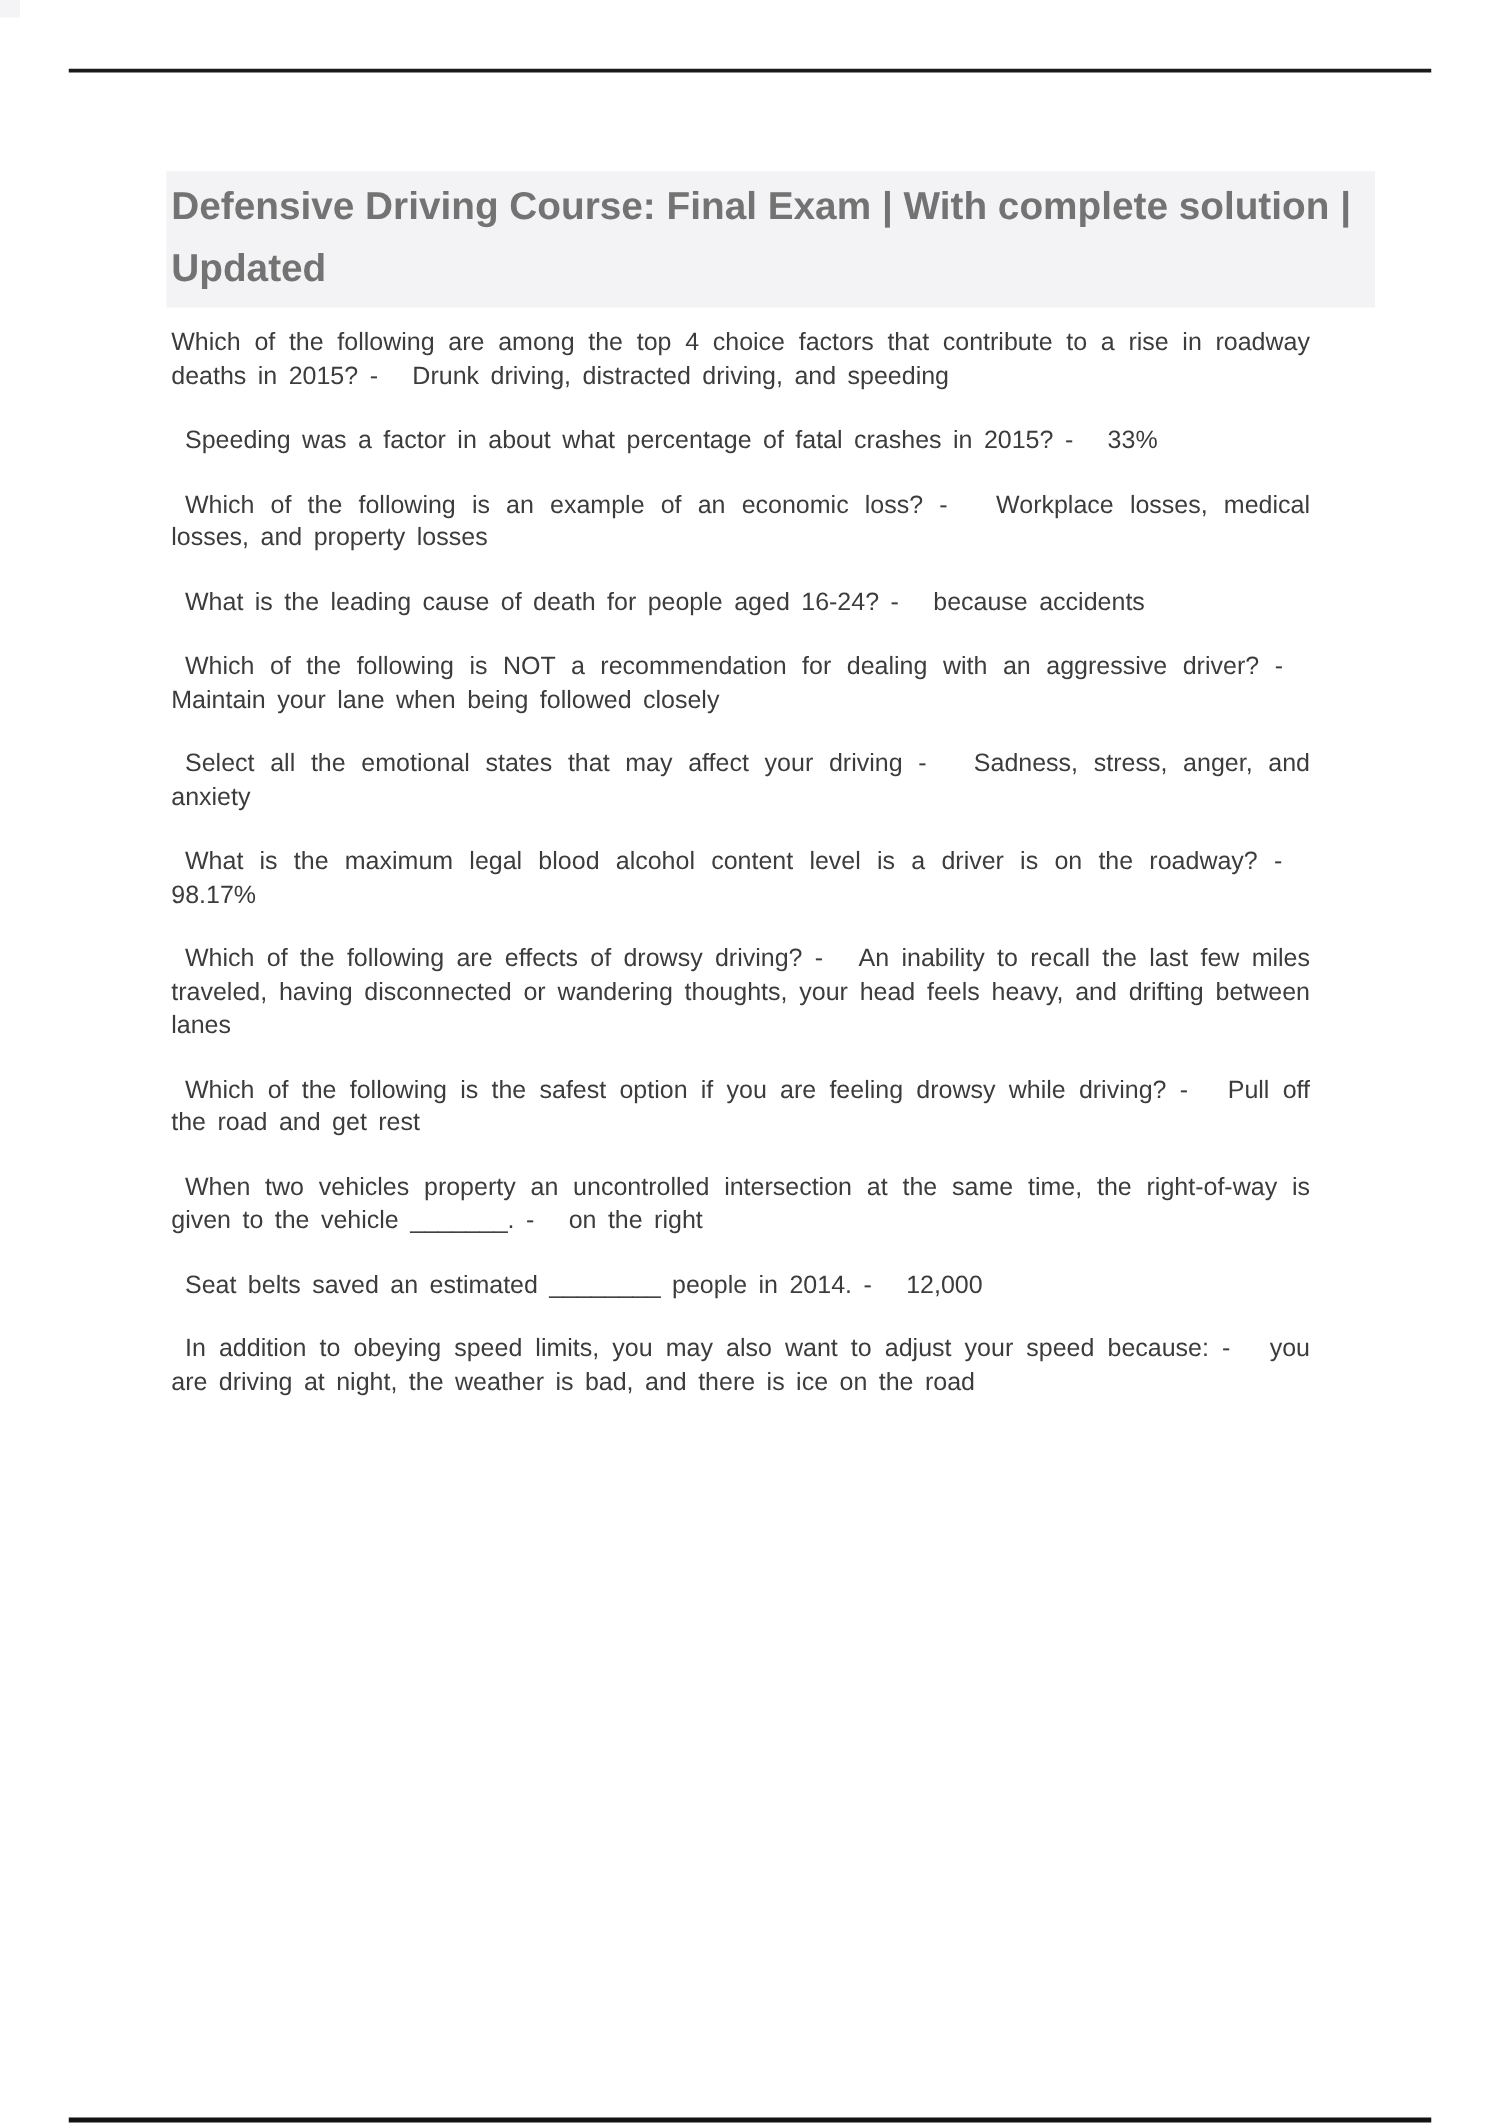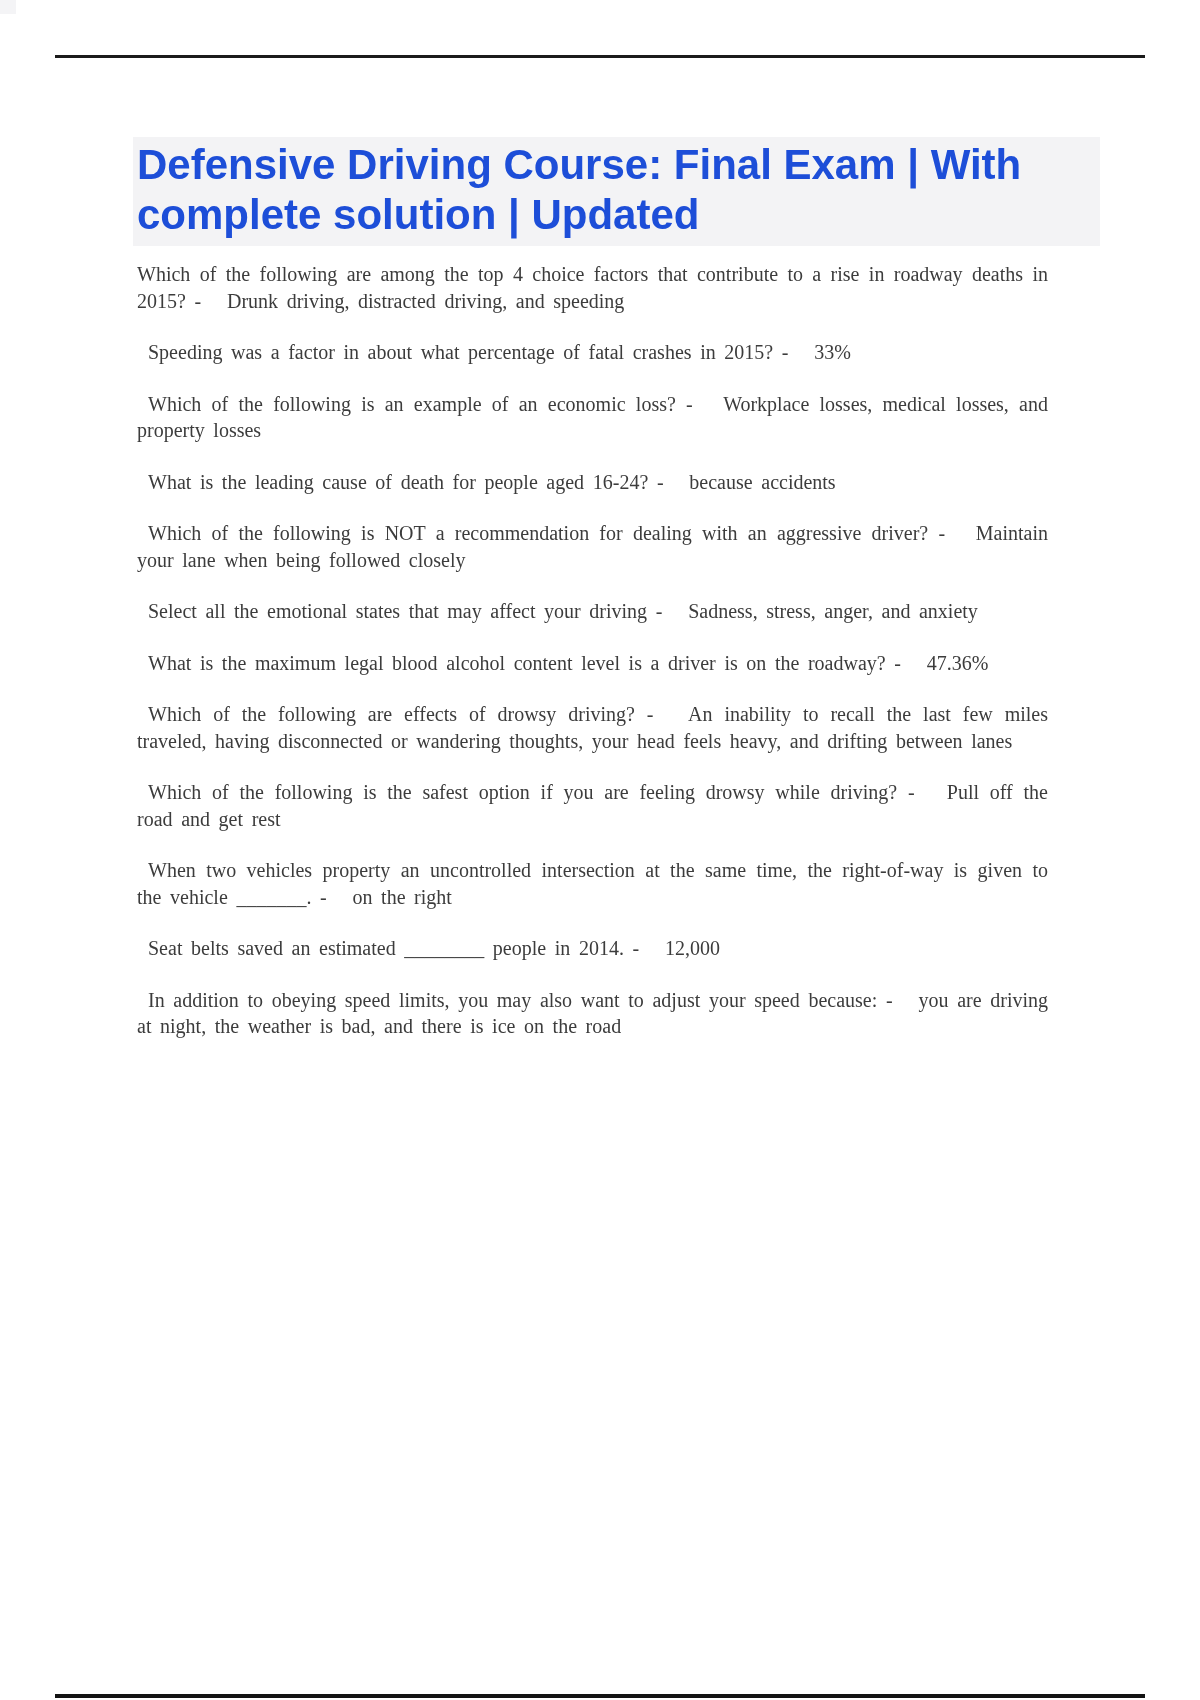--- a/index.html
+++ b/index.html
@@ -33,37 +33,36 @@
     position: absolute;
     left: 133px;
     top: 137px;
     width: 967px;
     min-height: 97px;
     background: #f3f3f5;
     padding: 3px 4px 6px 4px;
     box-sizing: border-box;
   }
   .title-text {
-    font-size: 42px;
+    font-size: 31px;
     line-height: 50px;
     font-weight: bold;
-    color: #1d4ed8;
+    color: #737373;
     letter-spacing: 0px;
   }
   .content {
     position: absolute;
     left: 137px;
     top: 261px;
     width: 911px;
     color: #3c3c3c;
     font-size: 20px;
     line-height: 26.5px;
     text-align: justify;
     word-spacing: 0.18em;
-    font-family: Liberation Serif, serif;
   }
   .qa {
     margin: 25px 0 0 0;
     text-indent: 11px;
   }
   .qa.first {
     margin-top: 0;
     text-indent: 0;
   }
 </style>
@@ -88,21 +87,21 @@
 
 
     <p class="qa"><span>Which of the following is an example of an economic loss?</span> <span>-&nbsp;&nbsp;</span> <span>Workplace losses, medical losses, and property losses</span></p>
 
     <p class="qa"><span>What is the leading cause of death for people aged 16-24?</span> <span>-&nbsp;&nbsp;</span> <span>because accidents</span></p>
 
     <p class="qa"><span>Which of the following is NOT a recommendation for dealing with an aggressive driver?</span> <span>-&nbsp;&nbsp;</span> <span>Maintain your lane when being followed closely</span></p>
 
     <p class="qa"><span>Select all the emotional states that may affect your driving</span> <span>-&nbsp;&nbsp;</span> <span>Sadness, stress, anger, and anxiety</span></p>
 
-    <p class="qa"><span>What is the maximum legal blood alcohol content level is a driver is on the roadway?</span> <span>-&nbsp;&nbsp;</span> <span>47.36%</span></p>
+    <p class="qa"><span>What is the maximum legal blood alcohol content level is a driver is on the roadway?</span> <span>-&nbsp;&nbsp;</span> <span>98.17%</span></p>
 
     <p class="qa"><span>Which of the following are effects of drowsy driving?</span> <span>-&nbsp;&nbsp;</span> <span>An inability to recall the last few miles traveled, having disconnected or wandering thoughts, your head feels heavy, and drifting between lanes</span></p>
 
     <p class="qa"><span>Which of the following is the safest option if you are feeling drowsy while driving?</span> <span>-&nbsp;&nbsp;</span> <span>Pull off the road and get rest</span></p>
 
     <p class="qa"><span>When two vehicles property an uncontrolled intersection at the same time, the right-of-way is given to the vehicle _______.</span> <span>-&nbsp;&nbsp;</span> <span>on the right</span></p>
 
     <p class="qa"><span>Seat belts saved an estimated ________ people in 2014.</span> <span>-&nbsp;&nbsp;</span> <span>12,000</span></p>
 
     <p class="qa"><span>In addition to obeying speed limits, you may also want to adjust your speed because:</span> <span>-&nbsp;&nbsp;</span> <span>you are driving at night, the weather is bad, and there is ice on the road</span></p>

